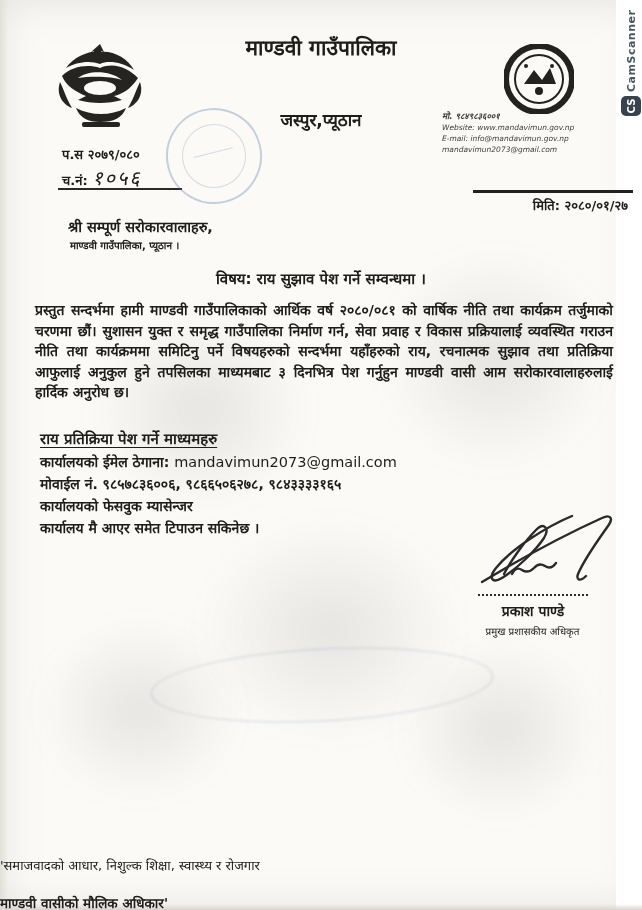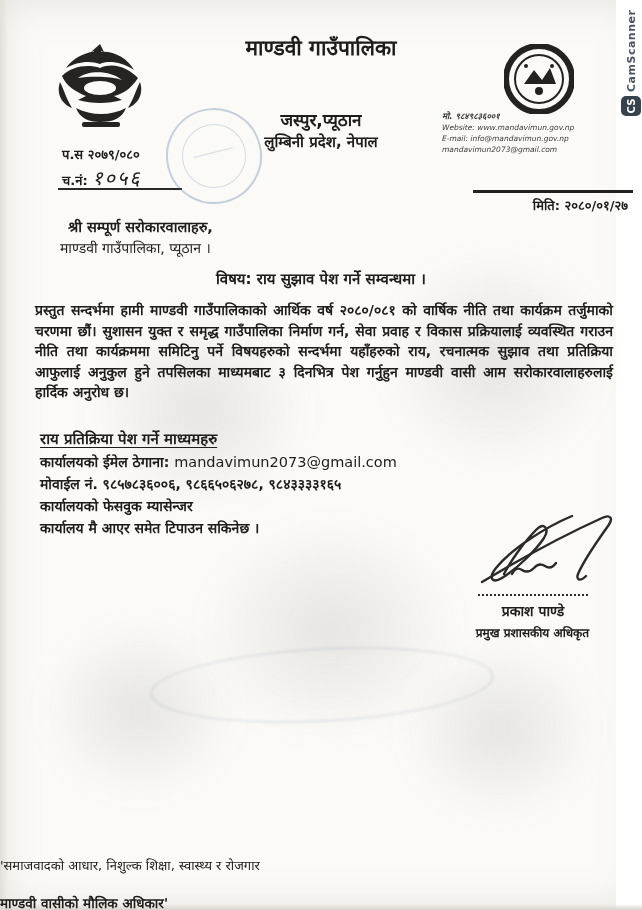--- a/index.html
+++ b/index.html
@@ -38,37 +38,37 @@
   .ref-underline{position:absolute;left:58px;top:188px;width:124px;border-bottom:2px solid #2a2a2a;}
   
   .stamp1{position:absolute;left:166px;top:108px;width:92px;height:92px;border:2px solid rgba(70,110,160,.30);border-radius:50%;transform:rotate(-14deg);}
   .stamp1::before{content:"";position:absolute;left:14px;top:14px;right:14px;bottom:14px;border:1px solid rgba(70,110,160,.22);border-radius:50%;}
   .stamp1::after{content:"";position:absolute;left:26px;top:42px;right:26px;border-top:1px solid rgba(70,110,160,.22);}
   
   .rule-top{position:absolute;left:473px;top:190px;width:160px;border-top:3px solid #23211e;}
   .date{position:absolute;right:14px;top:196px;font-size:13px;font-weight:700;}
   
   .addr1{position:absolute;left:68px;top:216px;font-size:14.5px;font-weight:700;}
-  .addr2{position:absolute;left:60px;top:238px;font-size:14px;font-weight:400;}
+  .addr2{position:absolute;left:70px;top:238px;font-size:10px;font-weight:700;}
   
   .subject{position:absolute;left:0;top:268px;width:100%;text-align:center;font-size:15px;font-weight:700;}
   
   .body-par{position:absolute;left:35px;top:300px;width:578px;font-size:14px;font-weight:600;line-height:20.5px;text-align:justify;}
   
   .ch-head{position:absolute;left:40px;top:428px;font-size:15px;font-weight:700;text-decoration:underline;text-underline-offset:3px;}
   .ch-line1{position:absolute;left:40px;top:452px;font-size:14px;font-weight:700;}
   .ch-line1 .latin{font-weight:400;font-size:14.5px;}
   .ch-line2{position:absolute;left:40px;top:474px;font-size:14px;font-weight:700;}
   .ch-line3{position:absolute;left:40px;top:496px;font-size:14px;font-weight:700;}
   .ch-line4{position:absolute;left:40px;top:518px;font-size:14px;font-weight:700;}
   
   .sig-svg{position:absolute;left:452px;top:512px;}
   .sig-dots{position:absolute;left:478px;top:594px;width:110px;border-bottom:2px dotted #2c2c2c;}
   .sig-name{position:absolute;left:468px;top:601px;width:130px;text-align:center;font-size:14px;font-weight:700;}
-  .sig-title{position:absolute;left:440px;top:624px;width:185px;text-align:center;font-size:12px;font-weight:700;}
+  .sig-title{position:absolute;left:440px;top:624px;width:185px;text-align:center;font-size:10px;font-weight:400;}
   
   .stamp2{position:absolute;left:150px;top:648px;width:340px;height:70px;border:2px solid rgba(90,110,150,.14);border-radius:50%;transform:rotate(-3deg);filter:blur(1px);}
   
   .f1{position:absolute;left:0;top:856px;width:100%;text-align:left;font-size:13px;font-weight:400;}
   .f2{position:absolute;left:0;top:880px;width:100%;text-align:left;font-size:13.5px;font-weight:700;margin-top:14px;}
 </style>
 </head>
 <body>
 
 <div class="page">
@@ -112,21 +112,20 @@
       <circle cx="35" cy="35" r="24" fill="none" stroke="#23221f" stroke-width="2"></circle>
       <path d="M20 40 L30 26 L38 36 L46 24 L52 40 Z" fill="#23221f"></path>
       <circle cx="35" cy="47" r="4" fill="#23221f"></circle>
       <circle cx="22" cy="22" r="2" fill="#23221f"></circle>
       <circle cx="48" cy="22" r="2" fill="#23221f"></circle>
     </svg>
   </div>
 
   <div class="hdr-municipality">माण्डवी गाउँपालिका</div>
   <div class="hdr-place">जस्पुर,प्यूठान</div>
-  <div class="hdr-province">लुम्बिनी प्रदेश, नेपाल</div>
 
   <div class="contact">
     <div class="ph">मो. ९८४९८३६००१</div>
     <div>Website: www.mandavimun.gov.np</div>
     <div>E-mail: info@mandavimun.gov.np</div>
     <div>mandavimun2073@gmail.com</div>
   </div>
 
   <div class="ref-ps">प.स २०७९/०८०</div>
   <div class="ref-ch">

